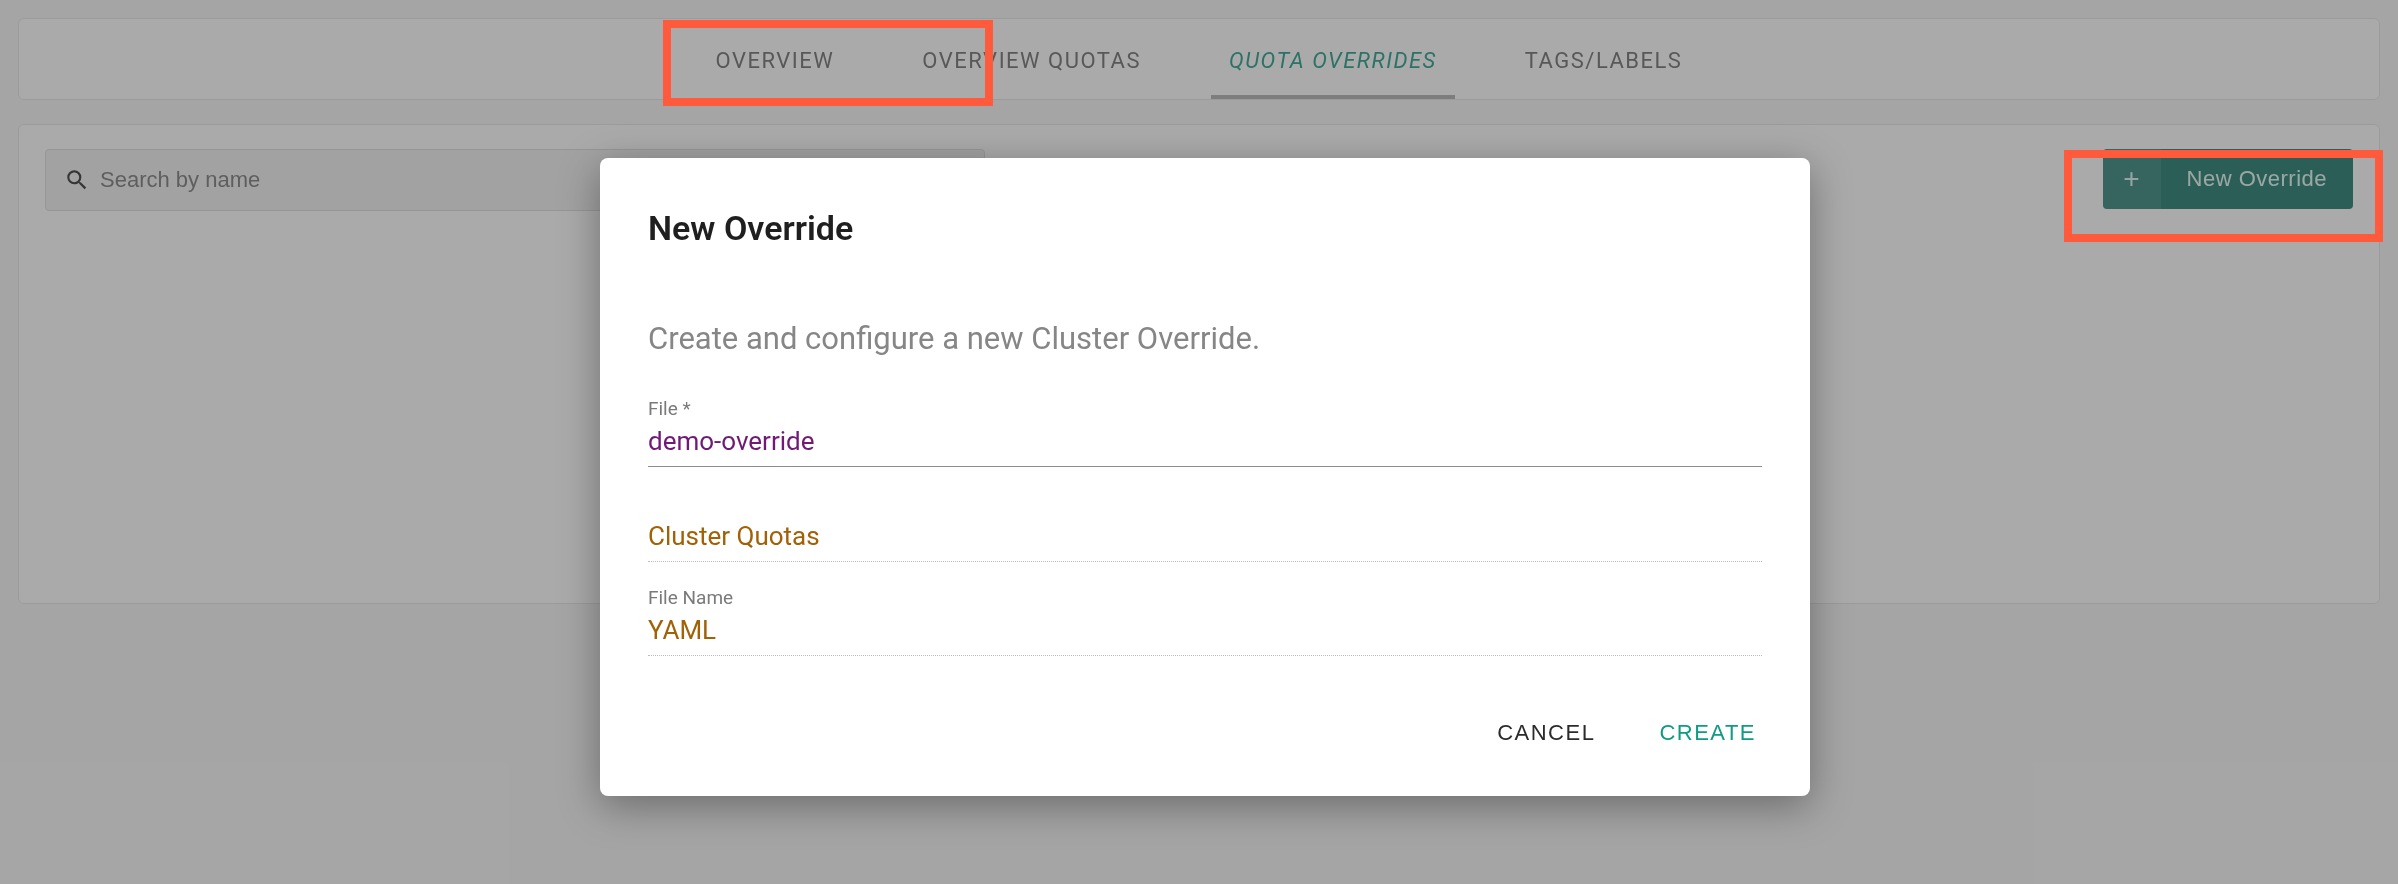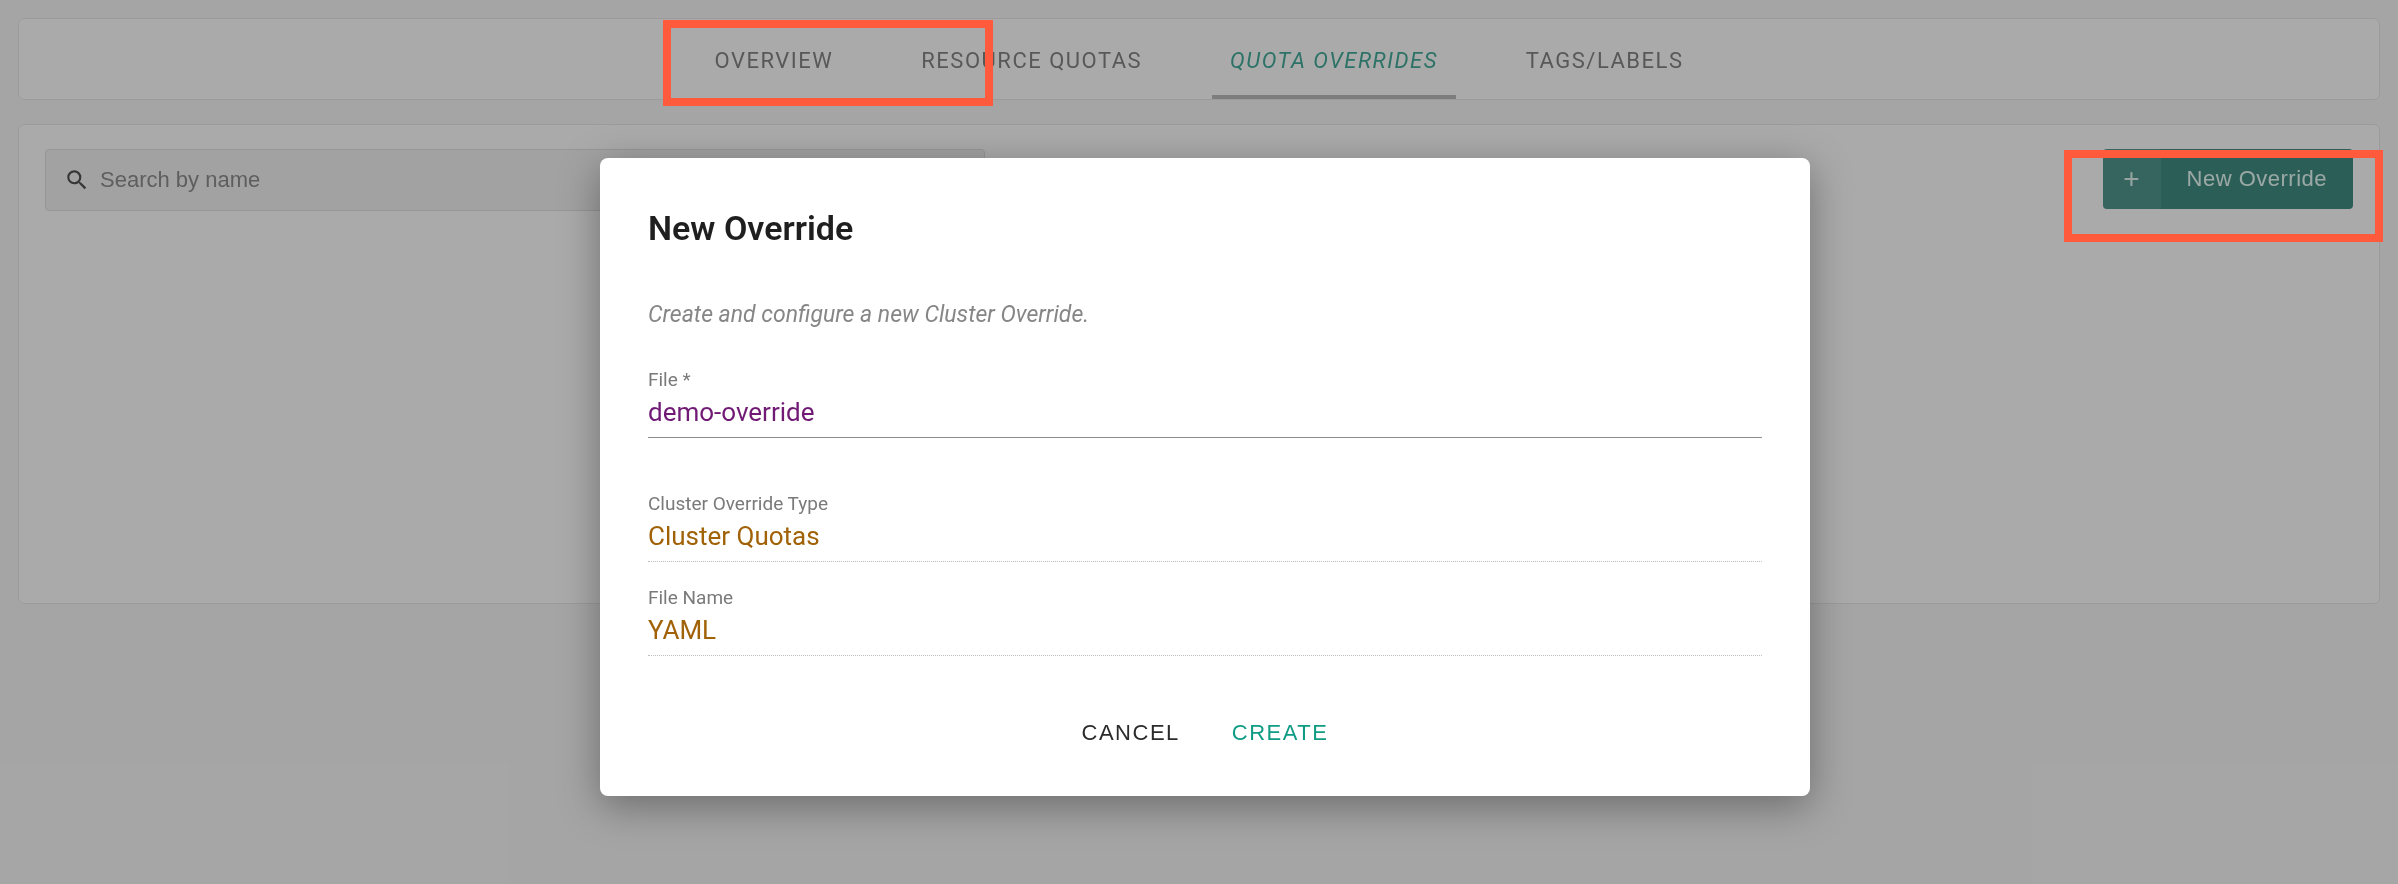--- a/index.html
+++ b/index.html
@@ -140,23 +140,22 @@
     display: flex;
     flex-direction: column;
   }
 
   .modal-title {
     font-size: 34px;
     font-weight: 600;
     color: #1f1f1f;
   }
   .modal-subtitle {
-    margin-top: 53px;
-    font-size: 23px;
-    font-style: italic;
+    margin-top: 72px;
+    font-size: 31px;
     color: #868686;
   }
 
   .field {
     margin-top: 40px;
   }
   .field-label {
     font-size: 19px;
     color: #7a7a7a;
     margin-bottom: 6px;
@@ -170,42 +169,42 @@
   .field.disabled .field-value {
     color: #a16207;
     border-bottom: 1px dotted #bdbdbd;
   }
   .field.small-gap { margin-top: 24px; }
   .field-group { margin-top: 54px; }
 
   .modal-actions {
     margin-top: 54px;
     display: flex;
-    justify-content: center;
-    gap: 40px;
+    justify-content: flex-end;
+    gap: 52px;
   }
   .modal-btn {
     background: none;
     border: none;
     font-size: 22px;
     letter-spacing: 1.5px;
     cursor: pointer;
     padding: 10px 6px;
   }
   .modal-btn.cancel { color: #2b2b2b; }
   .modal-btn.create { color: #0f9b84; font-weight: 500; }
 </style>
 </head>
 <body>
 
 <div class="page">
 
   <div class="tabs-card">
     <div class="tab">OVERVIEW</div>
-    <div class="tab">RESOURCE QUOTAS</div>
+    <div class="tab">OVERVIEW QUOTAS</div>
     <div class="tab active">QUOTA OVERRIDES</div>
     <div class="tab">TAGS/LABELS</div>
   </div>
 
   <div class="content-card">
     <div class="search-box">
       <svg class="search-icon-svg" viewBox="0 0 24 24">
         <path d="M15.5 14h-.79l-.28-.27A6.471 6.471 0 0 0 16 9.5 6.5 6.5 0 1 0 9.5 16c1.61 0 3.09-.59 4.23-1.57l.27.28v.79l5 4.99L20.49 19l-4.99-5zm-6 0C7.01 14 5 11.99 5 9.5S7.01 5 9.5 5 14 7.01 14 9.5 11.99 14 9.5 14z"></path>
       </svg>
       <input type="text" placeholder="Search by name" style="">
@@ -226,21 +225,20 @@
     <div class="modal-title">New Override</div>
     <div class="modal-subtitle">Create and configure a new Cluster Override.</div>
 
     <div class="field">
       <div class="field-label">File *</div>
       <div class="field-value">demo-override</div>
     </div>
 
     <div class="field-group">
       <div class="field disabled" style="margin-top:0">
-        <div class="field-label">Cluster Override Type</div>
         <div class="field-value">Cluster Quotas</div>
       </div>
 
       <div class="field disabled small-gap">
         <div class="field-label">File Name</div>
         <div class="field-value">YAML</div>
       </div>
     </div>
 
     <div class="modal-actions">

